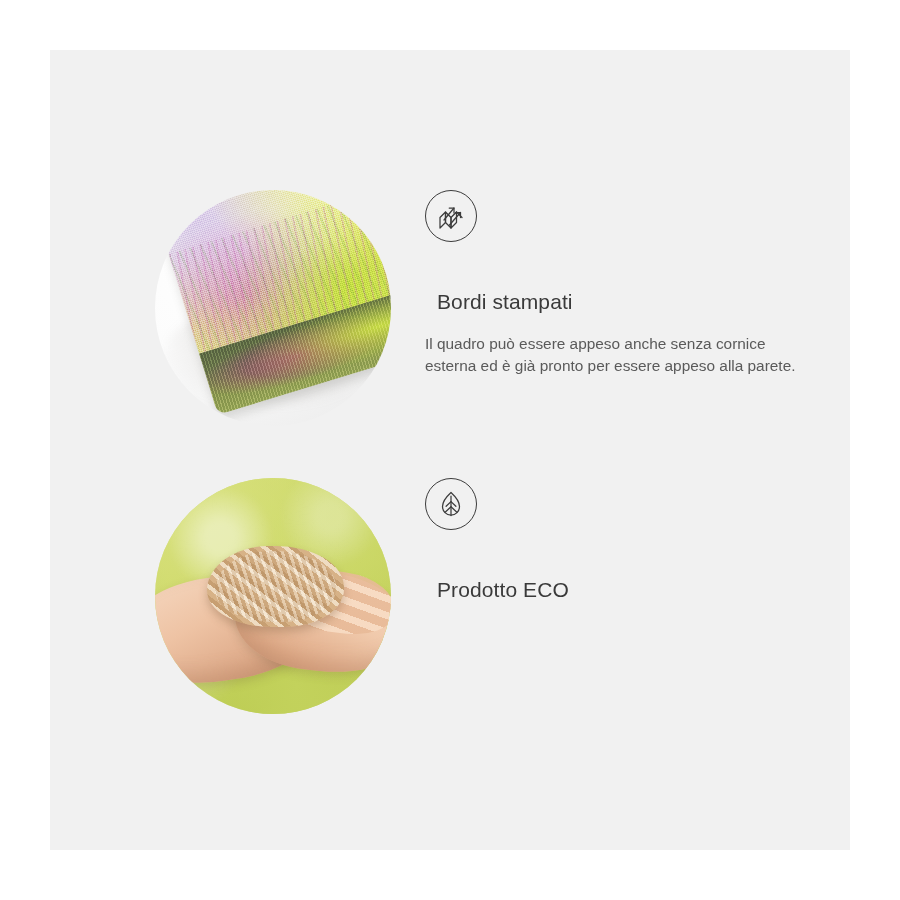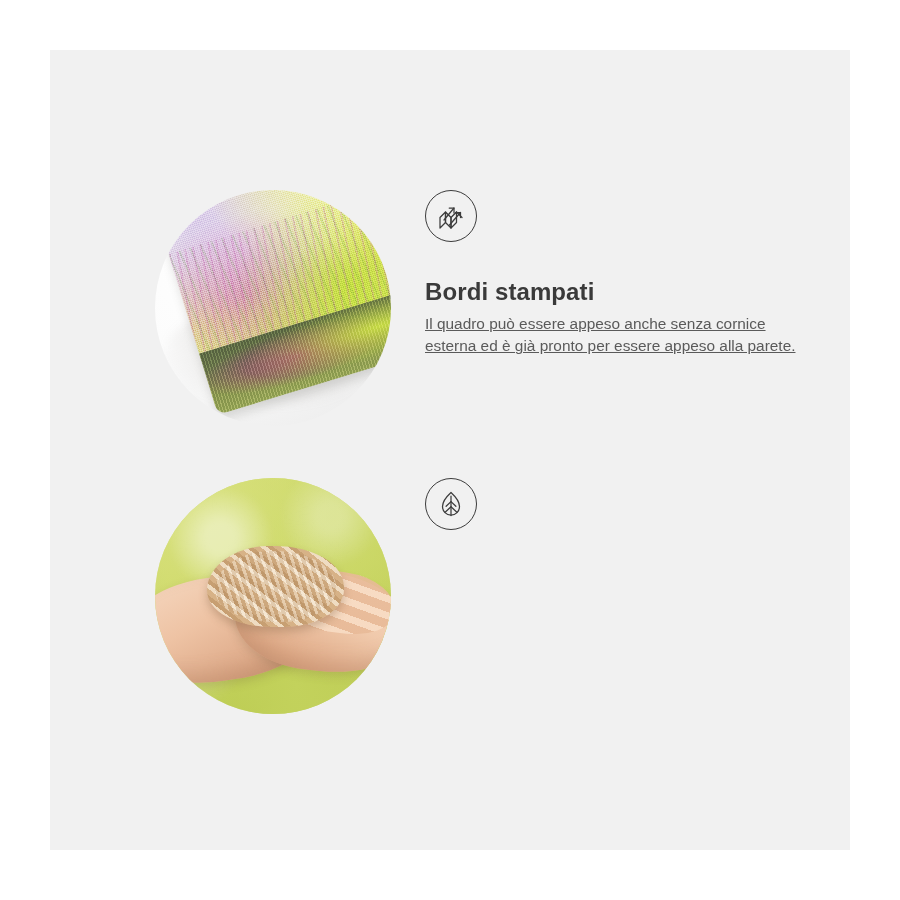--- a/index.html
+++ b/index.html
@@ -235,37 +235,36 @@
     border: 1.6px solid #3c3c3c;
     border-radius: 50%;
     display: flex;
     align-items: center;
     justify-content: center;
     box-sizing: border-box;
   }
   .badge svg { display: block; }
 
   .f-title {
-    margin: 0;
-    font-size: 24px;
-    font-weight: 700;
+    margin: 12px;
+    font-size: 21px;
+    font-weight: 400;
     color: #3a3a3a;
     letter-spacing: 0.1px;
   }
   #feature-edges .f-title { padding-top: 36px; }
   #feature-eco   .f-title { padding-top: 36px; }
 
   .f-body {
     margin: 0;
     padding-top: 7px;
     font-size: 15.4px;
     line-height: 1.46;
     color: #5a5a5a;
     max-width: 372px;
-    text-decoration: underline;
   }
 </style>
 </head>
 <body>
 
 <div id="page">
   <div id="panel">
 
     <section class="feature" id="feature-edges">
 
@@ -322,17 +321,18 @@
             <path d="M15 3.5 C21.5 9.5 23.5 14 23.5 17.5 C23.5 22.4 19.7 26 15 26 C10.3 26 6.5 22.4 6.5 17.5 C6.5 14 8.5 9.5 15 3.5 Z"></path>
 
             <path d="M15 7 L15 26.5"></path>
 
             <path d="M15 12.6 L10.1 17.3"></path>
             <path d="M15 12.6 L19.9 17.3"></path>
             <path d="M15 17.8 L9.1 23.2"></path>
             <path d="M15 17.8 L20.9 23.2"></path>
           </svg>
         </div>
+        <h2 class="f-title">Prodotto ECO</h2>
       </div>
     </section>
 
   </div>
 </div>
 
 </body></html>

